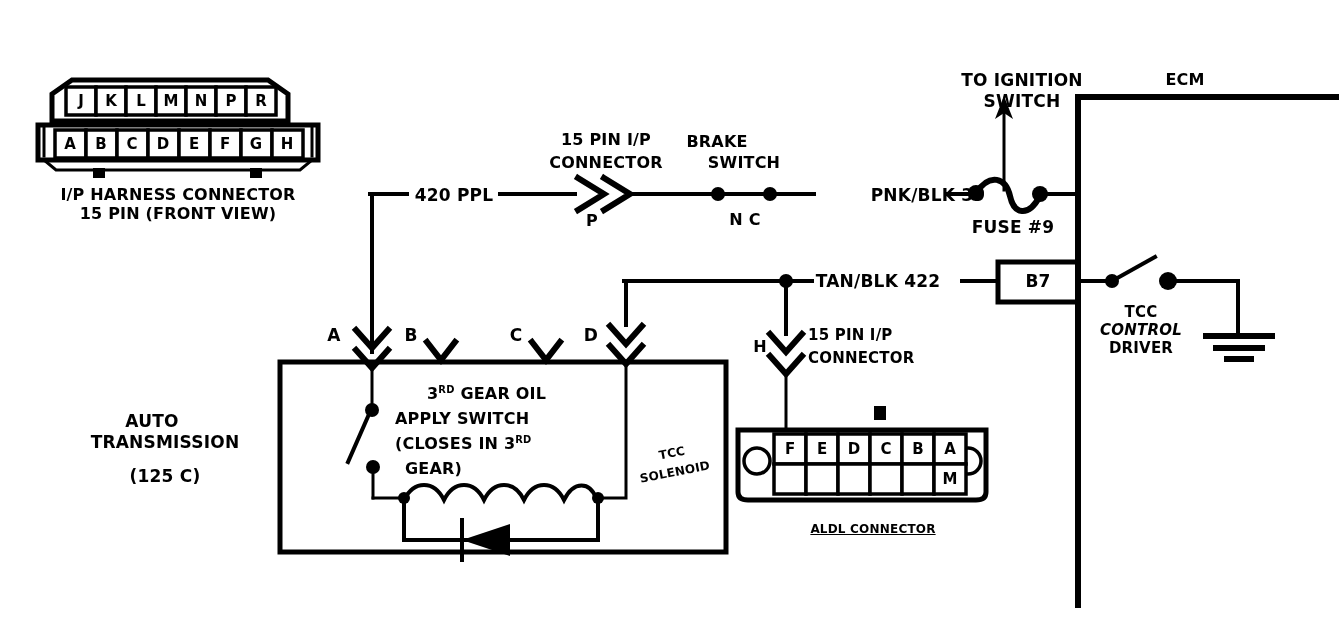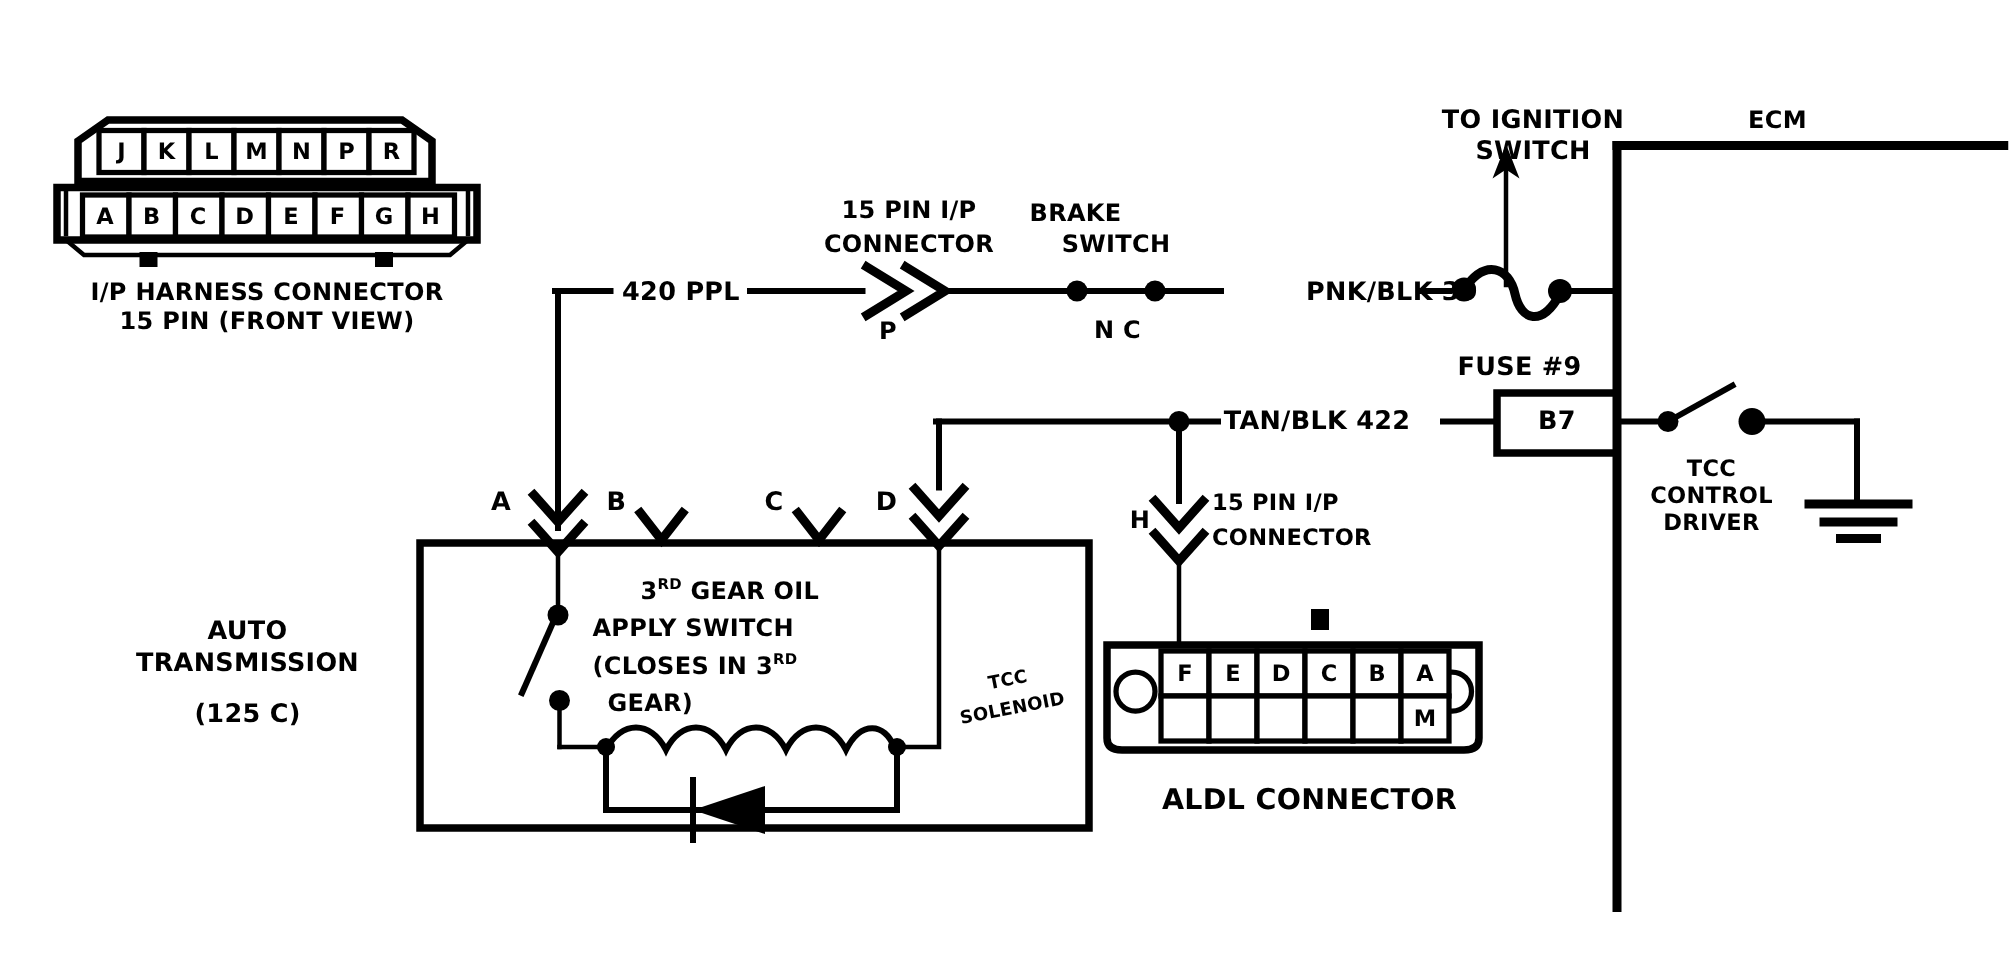--- a/index.html
+++ b/index.html
@@ -71,21 +71,21 @@
   }
   .lbl.ctr {
     text-align: center;
     transform: translateX(-50%);
   }
   .lbl.lft { text-align: left; }
   .f17 { font-size: 17px; }
   .f16 { font-size: 16px; }
   .f15 { font-size: 15px; }
   .f12 { font-size: 12px; }
-  .f19 { font-size: 19px; }
+  .f19 { font-size: 12px; text-decoration: underline; }
   .f20 { font-size: 16px; }
   .sup {
     font-size: 0.62em;
     vertical-align: super;
     line-height: 0;
   }
   .pinchar {
     position: absolute;
     font-family: "DejaVu Sans", sans-serif;
     font-weight: bold;
@@ -328,45 +328,45 @@
   <div class="lbl ctr f16" style="left:606px; top:131px;">15 PIN I/P</div>
   <div class="lbl ctr f16" style="left:606px; top:154px;">CONNECTOR</div>
   <div class="lbl ctr f16" style="left:592px; top:212px;">P</div>
 
   <div class="lbl ctr f16" style="left:717px; top:133px;">BRAKE</div>
   <div class="lbl ctr f16" style="left:744px; top:154px;">SWITCH</div>
   <div class="lbl ctr f16" style="left:745px; top:211px;">N C</div>
 
   <div class="lbl ctr f17" style="left:880px; top:186px;margin-left:48px;">PNK/BLK 39</div>
 
-  <div class="lbl ctr f17" style="left:1013px; top:218px;margin-top:18px;">FUSE #9</div>
+  <div class="lbl ctr f17" style="left:1013px; top:218px;">FUSE #9</div>
 
   <div class="lbl ctr f17" style="left:1022px; top:71px;">TO IGNITION</div>
   <div class="lbl ctr f17" style="left:1022px; top:92px;">SWITCH</div>
 
   <div class="lbl ctr f20" style="left:1185px; top:71px;">ECM</div>
 
   <div class="lbl ctr f17" style="left:878px; top:272px;">TAN/BLK 422</div>
 
   <div class="lbl ctr f17" style="left:1038px; top:272px;">B7</div>
 
   <div class="lbl ctr f15" style="left:1141px; top:304px;">TCC</div>
-  <div class="lbl ctr f15" style="left:1141px; top:322px;">CONTROL</div>
+  <div class="lbl ctr f15" style="left:1141px; top:322px;font-style:italic;">CONTROL</div>
   <div class="lbl ctr f15" style="left:1141px; top:340px;">DRIVER</div>
 
   <div class="lbl lft f15" style="left:808px; top:327px;">15 PIN I/P</div>
   <div class="lbl lft f15" style="left:808px; top:350px;">CONNECTOR</div>
   <div class="lbl ctr f16" style="left:760px; top:338px;">H</div>
 
   <div class="lbl ctr f17" style="left:334px; top:326px;">A</div>
   <div class="lbl ctr f17" style="left:411px; top:326px;">B</div>
   <div class="lbl ctr f17" style="left:516px; top:326px;">C</div>
   <div class="lbl ctr f17" style="left:591px; top:326px;">D</div>
 
-  <div class="lbl ctr f17" style="left:165px; top:412px;">AUTO</div>
+  <div class="lbl ctr f17" style="left:152px; top:412px;">AUTO</div>
   <div class="lbl ctr f17" style="left:165px; top:433px;">TRANSMISSION</div>
   <div class="lbl ctr f17" style="left:165px; top:467px;">(125 C)</div>
 
   <div class="lbl lft f16" style="left:395px; top:385px;margin-left:32px;"><span>3</span><span class="sup">RD</span><span> GEAR OIL</span></div>
   <div class="lbl lft f16" style="left:395px; top:410px;">APPLY SWITCH</div>
   <div class="lbl lft f16" style="left:395px; top:435px;"><span>(CLOSES IN 3</span><span class="sup">RD</span></div>
   <div class="lbl lft f16" style="left:373px; top:460px;margin-left:32px;">GEAR)</div>
 
   <div class="lbl ctr f12" style="left:672px; top:447px; transform:translateX(-50%) rotate(-11deg);">TCC</div>
   <div class="lbl ctr f12" style="left:675px; top:466px; transform:translateX(-50%) rotate(-11deg);">SOLENOID</div>

